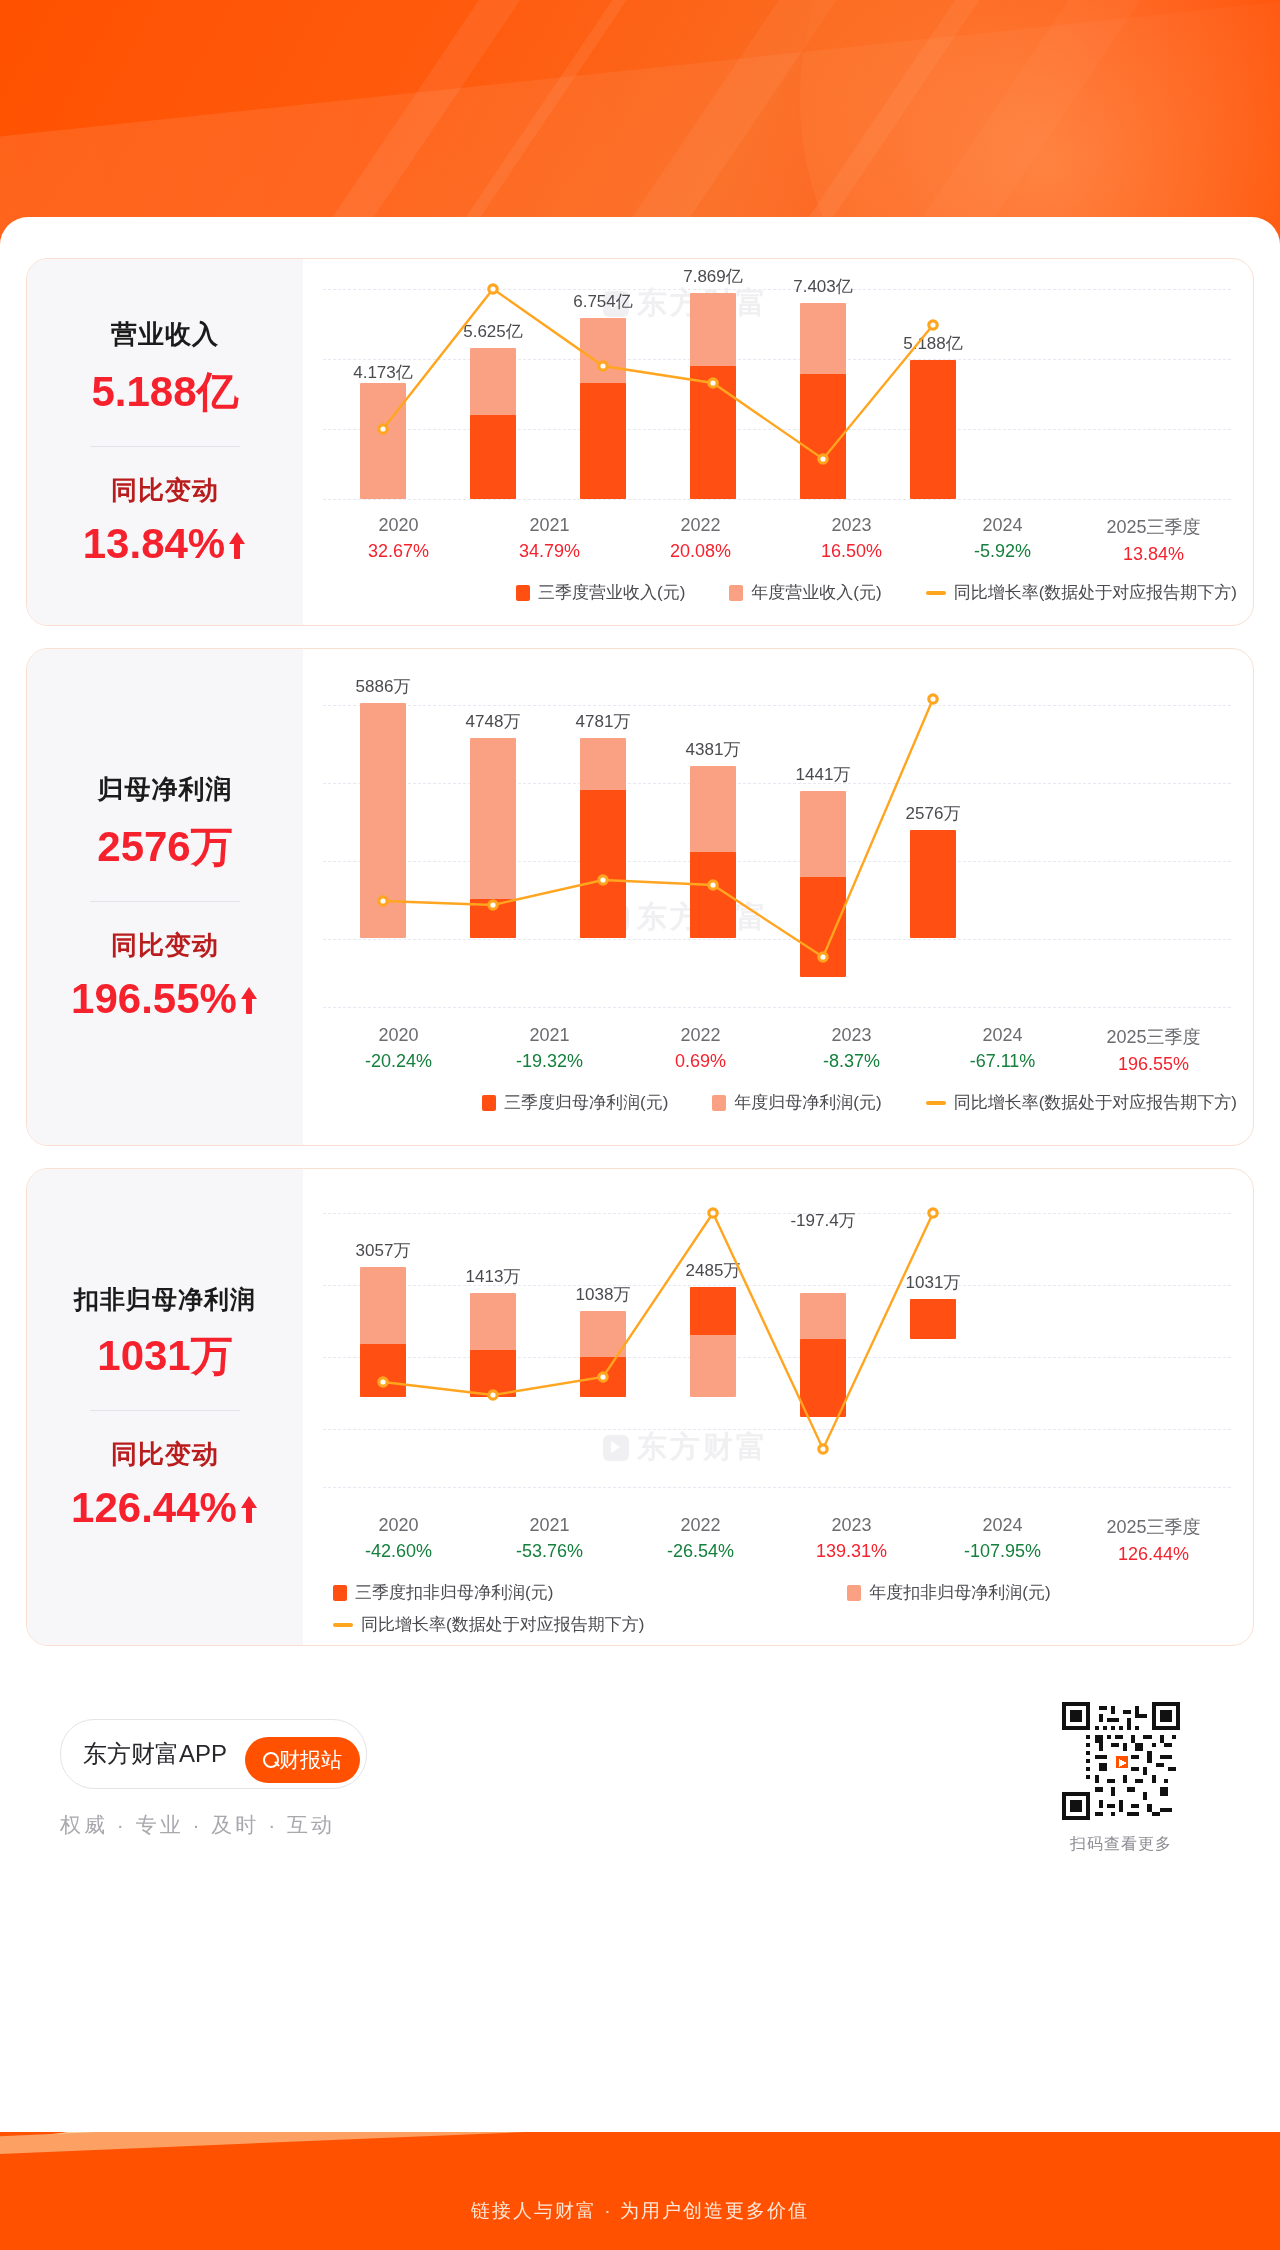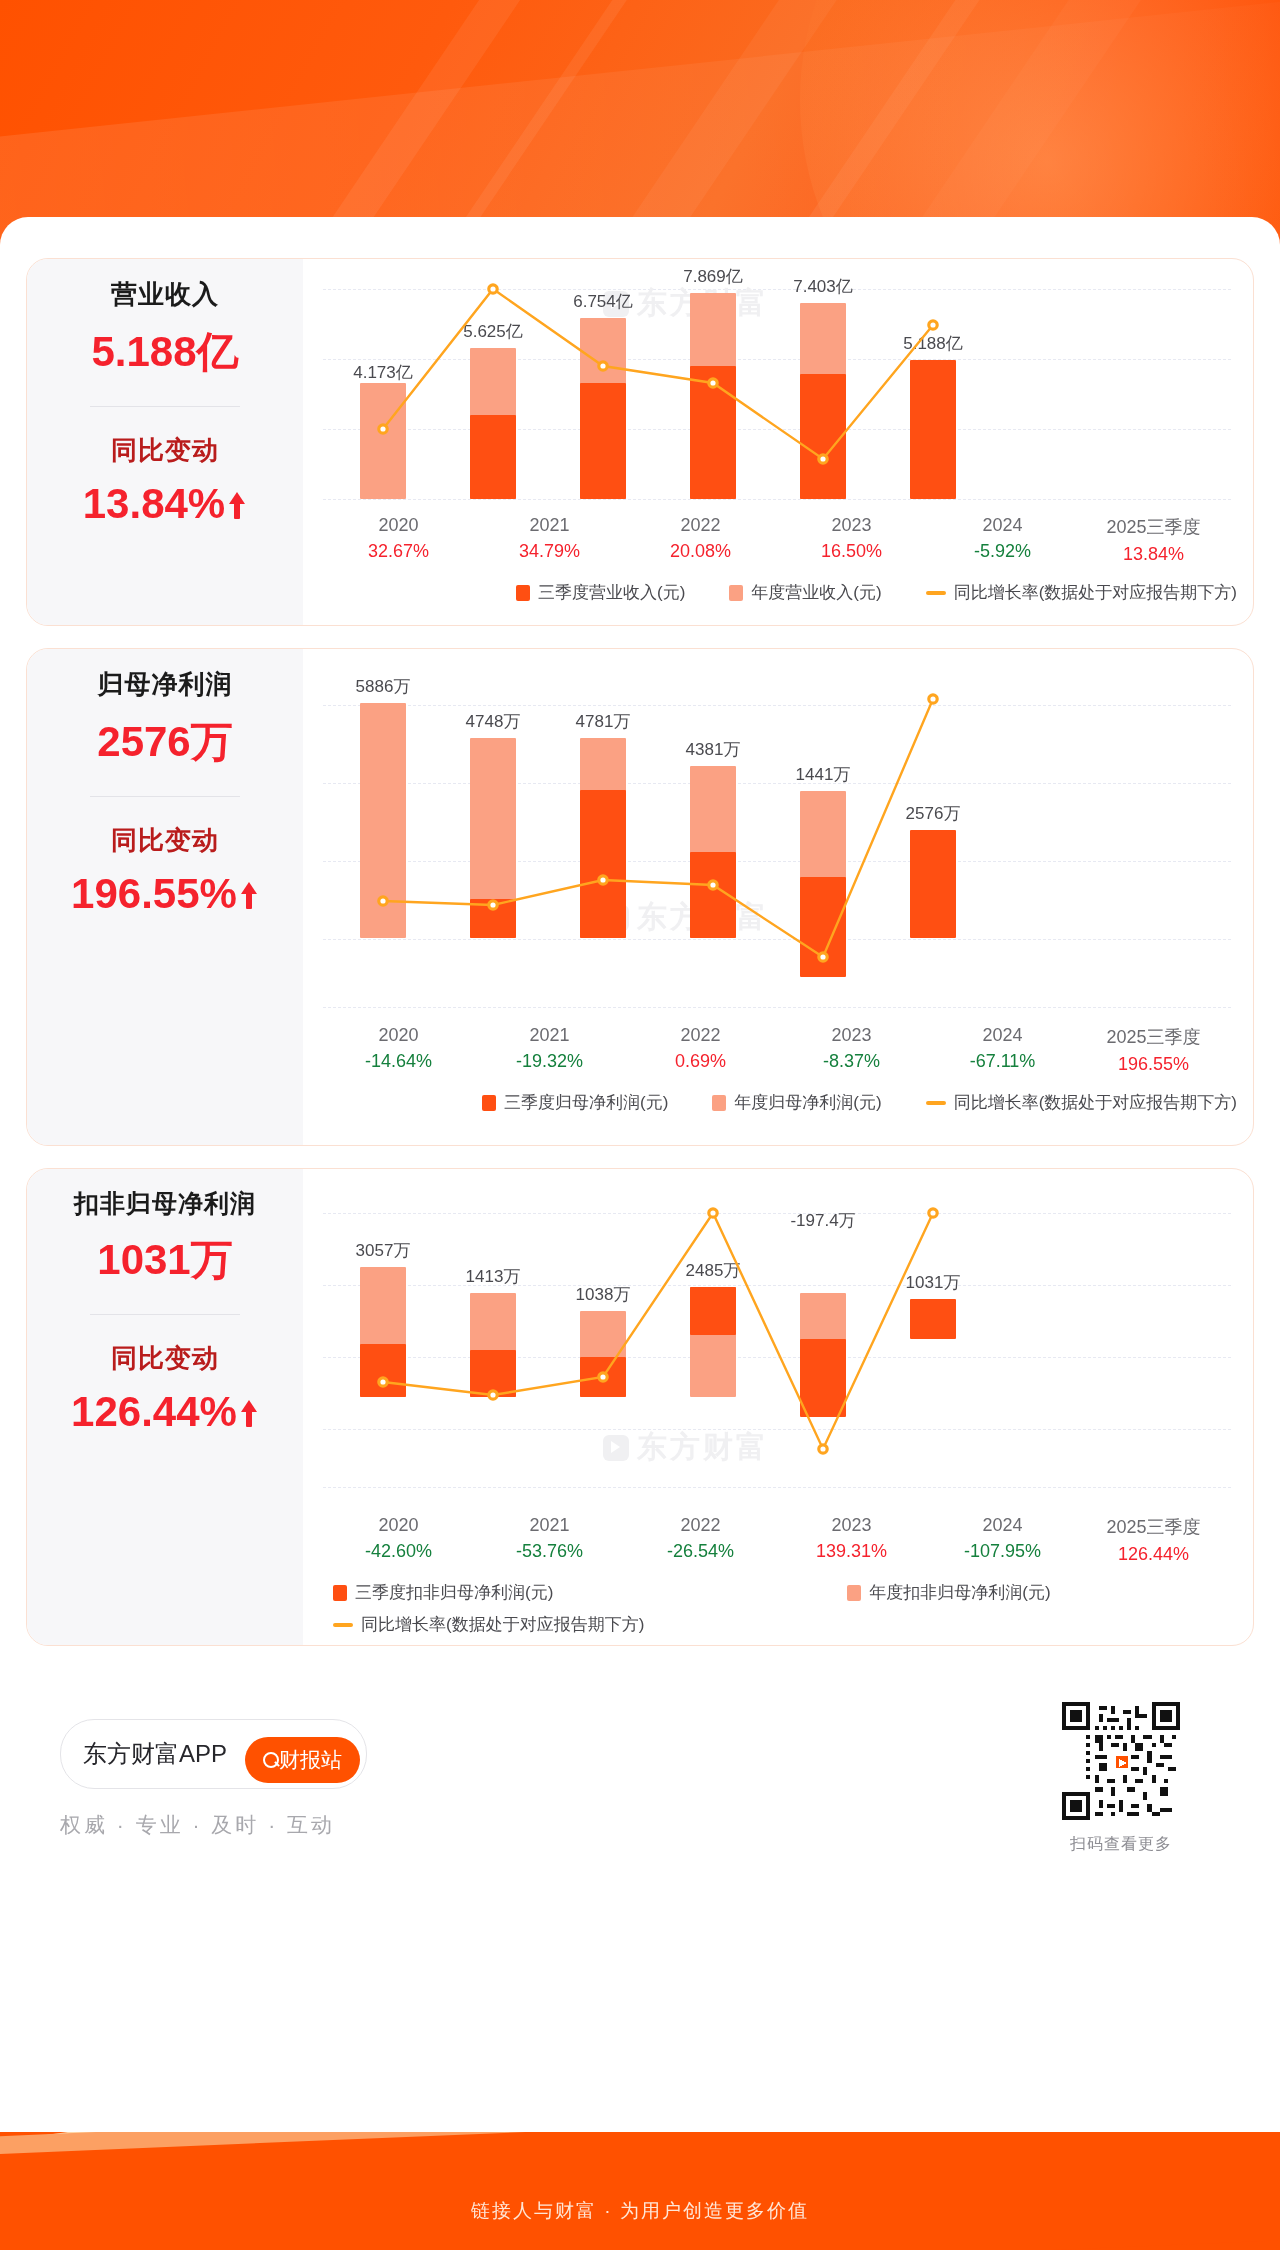--- a/index.html
+++ b/index.html
@@ -59,21 +59,21 @@
     border:1px solid #fbe0d2;
     border-radius:22px;
     margin-bottom:22px;
     display:flex;
     overflow:hidden;
     position:relative;
   }
   .card-left {
     width:276px; flex:0 0 276px;
     background:#f7f7f9;
-    display:flex; flex-direction:column; align-items:center; 
+    display:flex; flex-direction:column; align-items:center; justify-content:center;
     padding:18px 10px;
   }
   .kpi-block { text-align:center; width:100%; }
   .kpi-label { font-size:26px; color:#1b1b1b; font-weight:700; letter-spacing:1px; }
   .kpi-value { font-size:42px; color:#f5222d; font-weight:700; margin-top:12px; letter-spacing:0px; }
   .kpi-sep { width:150px; height:1px; background:#e3e3e8; margin:26px auto; }
   .kpi-change { font-size:26px; color:#b91c1c; font-weight:700; letter-spacing:1px; }
   .kpi-pct {
     font-size:42px; color:#f5222d; font-weight:700; margin-top:12px;
     display:inline-flex; align-items:center; gap:2px;
@@ -364,21 +364,21 @@
             <circle cx="398" cy="218" r="4.2"></circle>
             <circle cx="508" cy="290" r="4.2"></circle>
             <circle cx="618" cy="32" r="4.2"></circle>
           </g>
         </svg>
       </div>
 
       <div class="xaxis">
         <div class="xtick">
           <div class="yr">2020</div>
-          <div class="pc neg">-14.64%</div>
+          <div class="pc neg">-20.24%</div>
         </div>
         <div class="xtick">
           <div class="yr">2021</div>
           <div class="pc neg">-19.32%</div>
         </div>
         <div class="xtick">
           <div class="yr">2022</div>
           <div class="pc pos">0.69%</div>
         </div>
         <div class="xtick">

